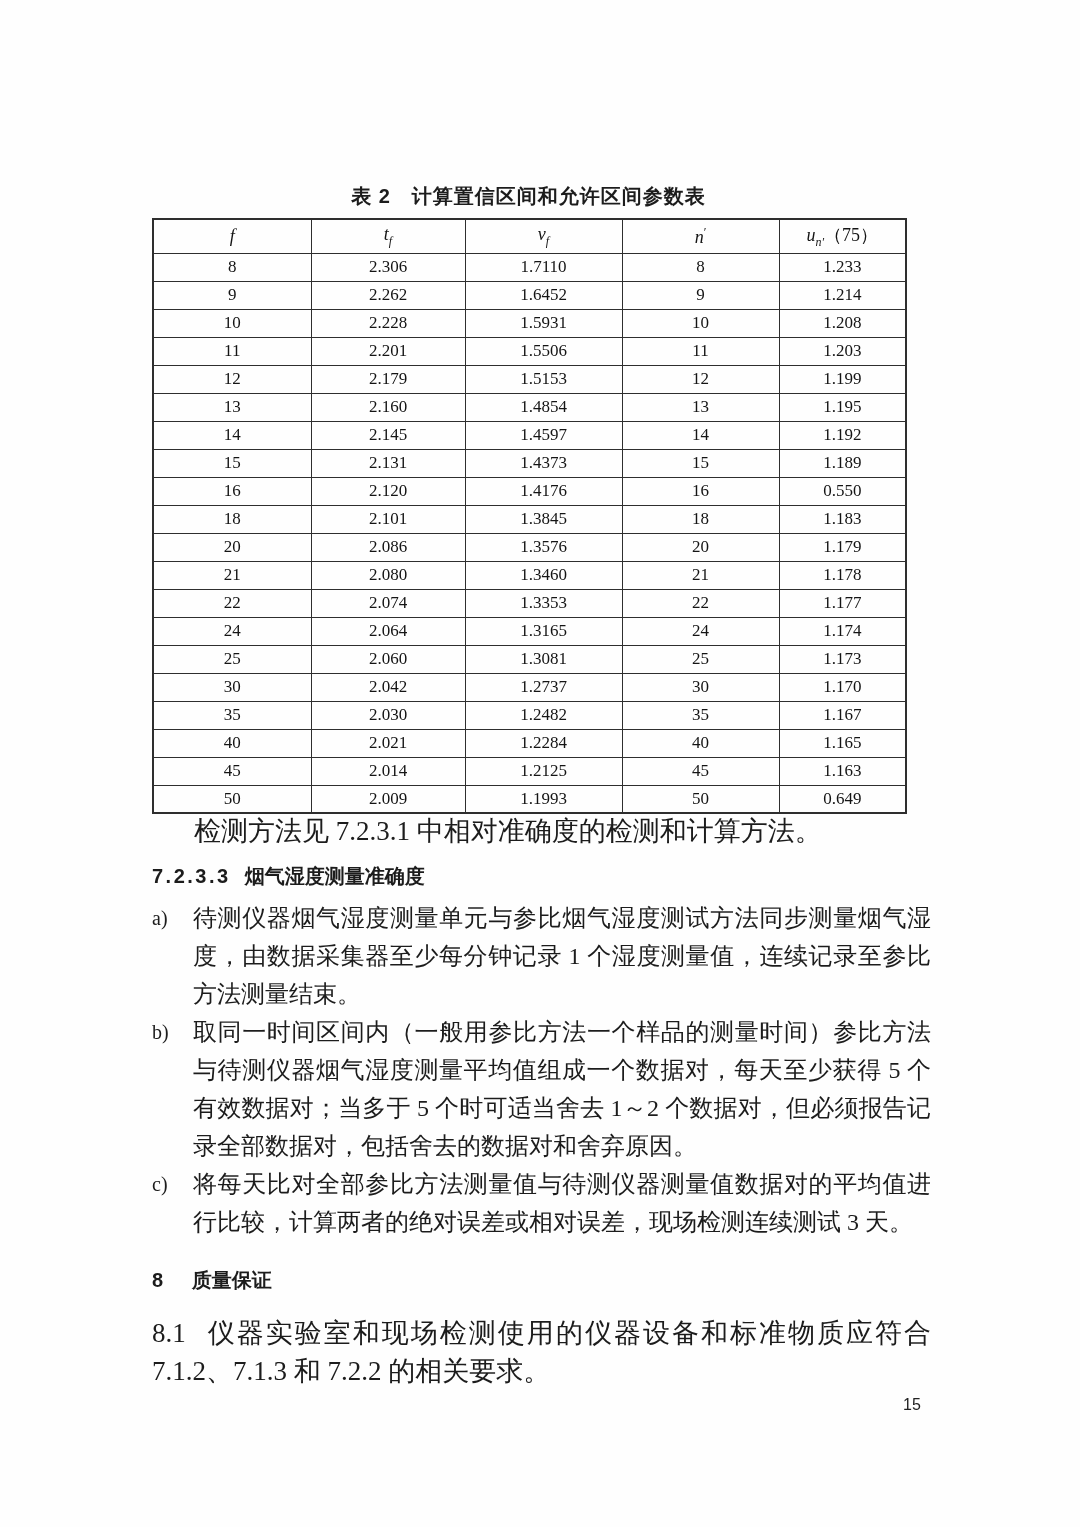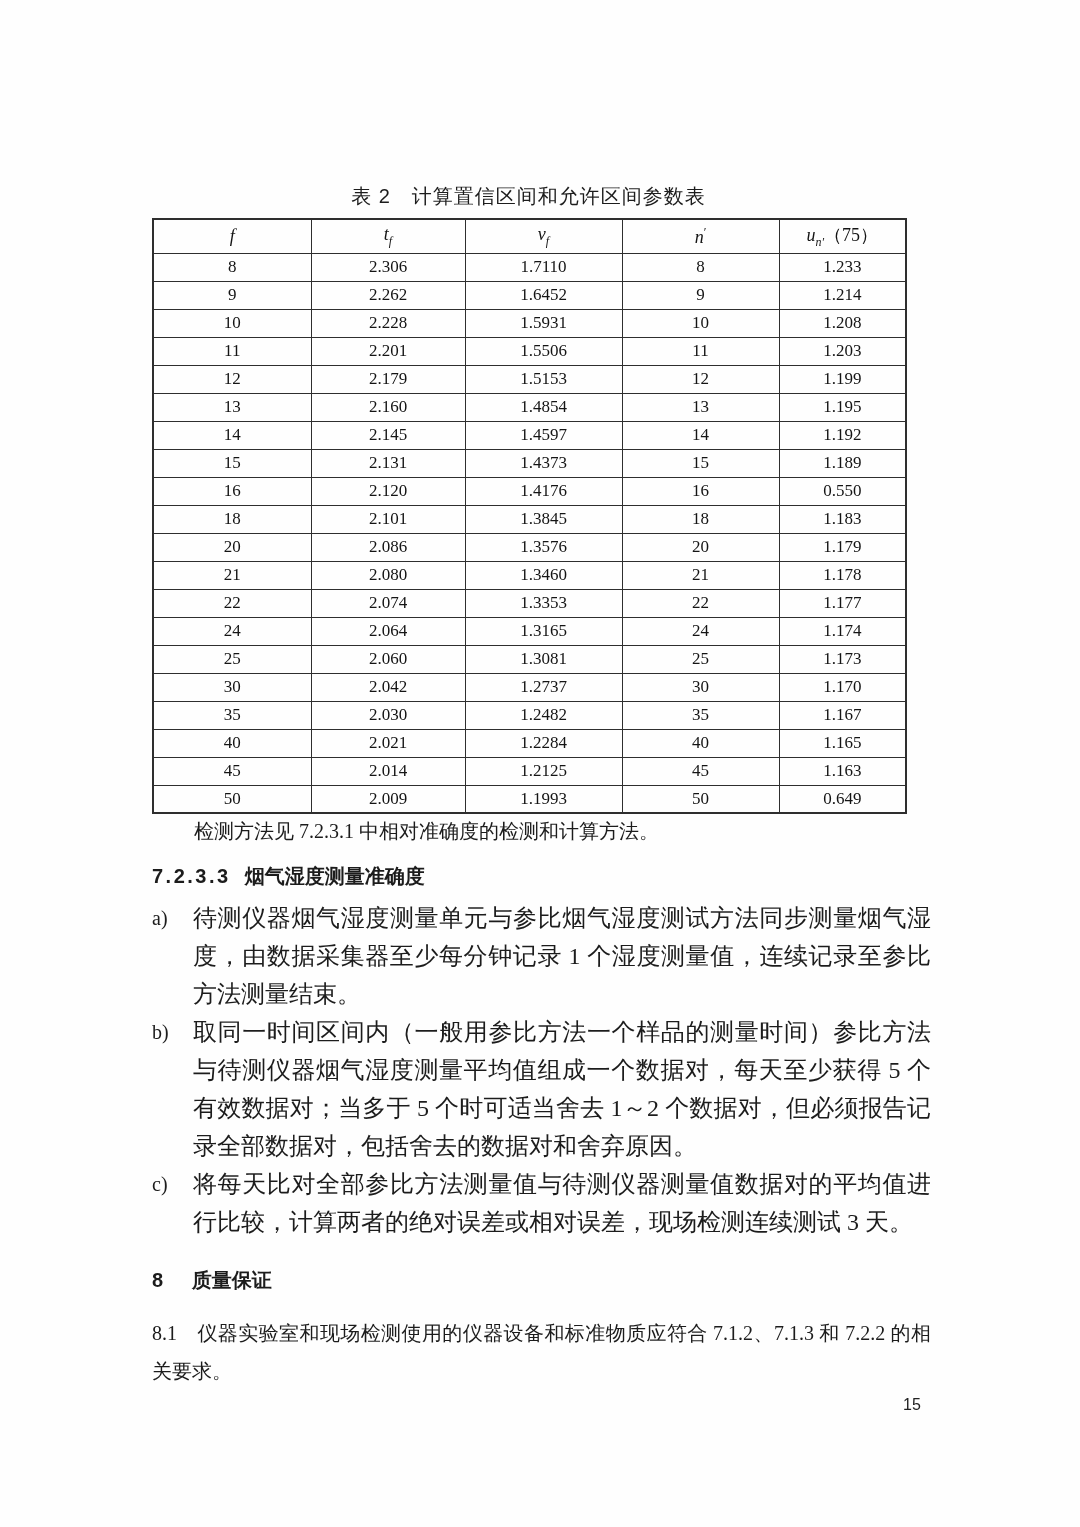--- a/index.html
+++ b/index.html
@@ -18,21 +18,21 @@
   .content {
     position: absolute;
     left: 152px; top: 183px;
     width: 779px;
   }
   
   .table-title {
     width: 753px;
     text-align: center;
     font-family: "Liberation Sans", "DejaVu Sans", sans-serif;
-    font-weight: normal;
+    font-weight: bold;
     font-size: 20px;
     letter-spacing: 1px;
     margin-bottom: 8px;
   }
   table.params {
     width: 753px;
     border-collapse: collapse;
     table-layout: fixed;
     border: 2px solid #2e2e2e;
   }
@@ -69,21 +69,21 @@
     align-items: baseline;
   }
   .heading .hnum {
     letter-spacing: 2.5px;
     margin-right: 14px;
     white-space: nowrap;
   }
   .heading.top-level { margin-top: 26px; margin-bottom: 4px; }
   .heading.top-level .hnum { margin-right: 26px; }
   .para {
-    font-size: 20px;
+    font-size: 27px;
     line-height: 34px;
     text-align: justify;
     margin-bottom: 4px;
   }
   .para.indented { text-indent: 42px; }
   .para.clause { line-height: 38px; margin-top: 20px; }
   .para.clause .pnum { margin-right: 20px; }
   
   .item-list { margin-top: 4px; }
   .list-item {

